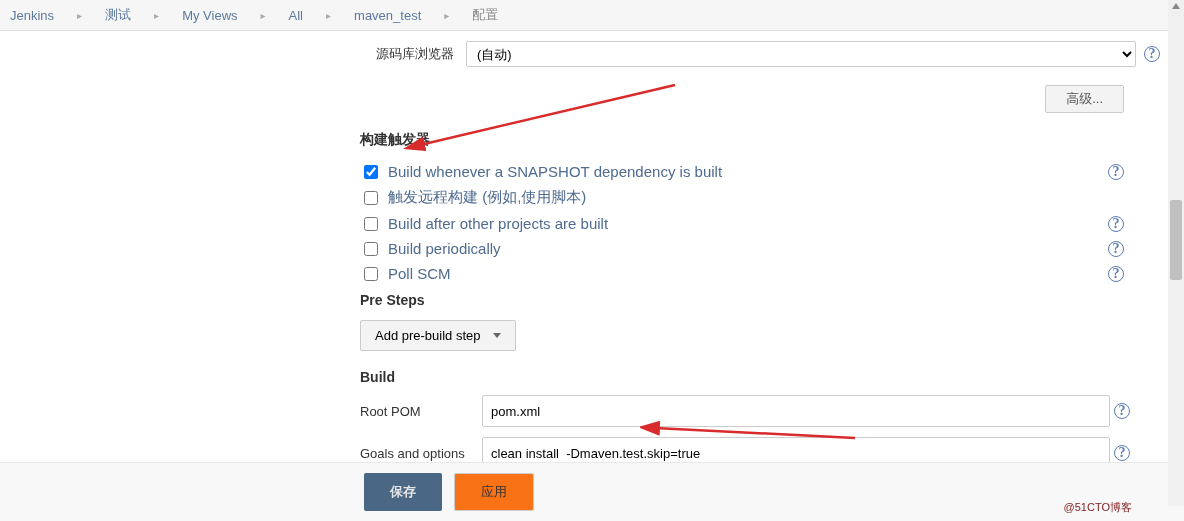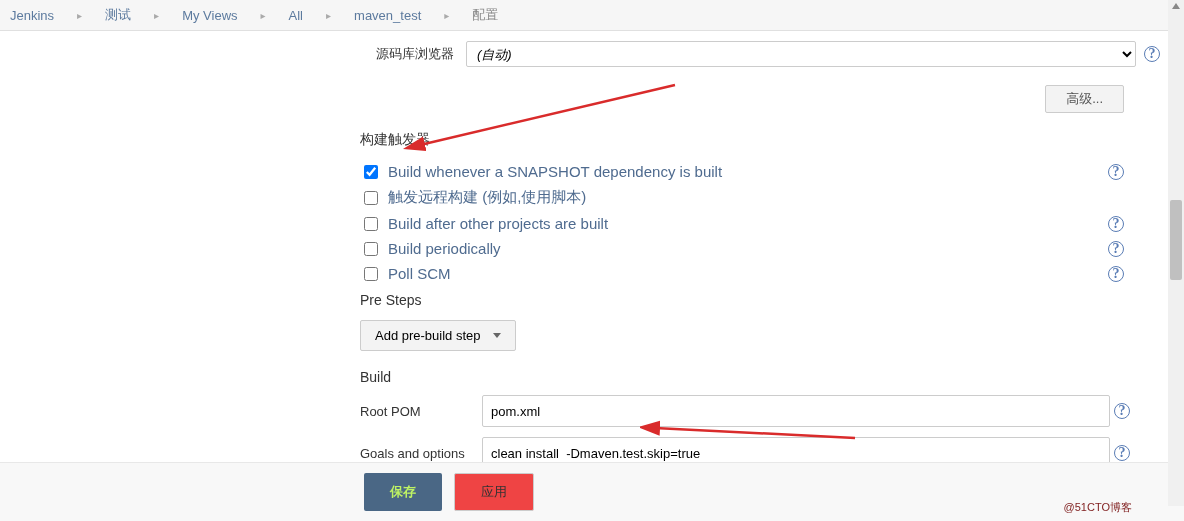--- a/index.html
+++ b/index.html
@@ -9,46 +9,46 @@
 .breadcrumb a { color: #5c7a9e; text-decoration: none; cursor: pointer; }
 .breadcrumb .sep { color: #aaa; font-size: 10px; }
 .breadcrumb .current { color: #888; }
 
 .main { padding: 10px 20px 0 20px; position: relative; }
 
 .row { display: flex; align-items: center; margin-bottom: 8px; gap: 12px; }
 .label-col { width: 120px; text-align: right; color: #333; font-size: 13px; }
 .input-col { flex: 1; display: flex; align-items: center; gap: 8px; }
 
-select.full { width: 670px; height: 26px; border: 1px solid #ccc; border-radius: 2px; font-size: 13px; padding: 2px 6px; background: #fff; font-style: italic; }
+select.full { width: 670px; height: 26px; border: 1px solid #ccc; border-radius: 2px; font-size: 13px; padding: 2px 6px; background: #fff; }
 input[type=text].full { width: 628px; height: 32px; border: 1px solid #ccc; border-radius: 2px; font-size: 13px; padding: 2px 8px; }
 
 .help { color: #5a7db5; font-weight: bold; font-size: 14px; cursor: pointer; width: 16px; height: 16px; border: 1.5px solid #5a7db5; border-radius: 50%; display: inline-flex; align-items: center; justify-content: center; font-family: Georgia, serif; }
 
 .btn-adv-row { display: flex; justify-content: flex-end; margin: 18px 36px 18px 0; }
 .btn-adv { background: #f3f3f3; border: 1px solid #ccc; border-radius: 2px; padding: 4px 20px; font-size: 13px; cursor: pointer; color: #555; }
 
-.section-title { font-weight: normal; font-size: 14px; margin: 8px 0 10px 0; color: #333; }
+.section-title { font-weight: bold; font-size: 14px; margin: 8px 0 10px 0; color: #333; }
 
 .trigger-list { margin-left: 4px; }
 .trigger-row { display: flex; align-items: center; justify-content: space-between; padding: 4px 0; }
 .trigger-left { display: flex; align-items: center; gap: 10px; }
 .trigger-left label { color: #4f6b8f; font-size: 15px; cursor: pointer; }
 .trigger-right { margin-right: 36px; }
 input[type=checkbox] { width: 14px; height: 14px; cursor: pointer; }
 
 .add-step { display: inline-flex; align-items: center; gap: 12px; background: #f3f3f3; border: 1px solid #ccc; border-radius: 2px; padding: 7px 14px; font-size: 13px; color: #000000; cursor: pointer; margin: 2px 0 10px 0; }
 .caret-down { width: 0; height: 0; border-left: 4px solid transparent; border-right: 4px solid transparent; border-top: 5px solid #666; }
 
 .build-row { display: flex; align-items: center; gap: 4px; margin-bottom: 10px; }
 .build-label { width: 118px; color: #333; font-size: 13px; }
 
 .bottom-bar { position: absolute; bottom: 0; left: 0; right: 0; background: #f8f8f8; border-top: 1px solid #e8e8e8; padding: 10px 20px 10px 364px; display: flex; gap: 12px; }
-.btn-primary { background: #4a6785; color: #bef264; border: none; padding: 9px 26px; font-size: 13px; cursor: pointer; border-radius: 2px; font-weight: bold; }
-.btn-secondary { background: #ef4444; color: #333; border: 1px solid #ccc; padding: 9px 26px; font-size: 13px; cursor: pointer; border-radius: 2px; }
+.btn-primary { background: #4a6785; color: #e5e5e5; border: none; padding: 9px 26px; font-size: 13px; cursor: pointer; border-radius: 2px; font-weight: bold; }
+.btn-secondary { background: #f97316; color: #333; border: 1px solid #ccc; padding: 9px 26px; font-size: 13px; cursor: pointer; border-radius: 2px; }
 
 .config-body { margin-left: 340px; width: 800px; }
 
 .scrollbar-right { position: absolute; right: 0; top: 0; width: 16px; height: 506px; background: #f0f0f0; }
 .scrollbar-right .thumb { position: absolute; left: 2px; width: 12px; background: #c0c0c0; border-radius: 2px; }
 .scrollbar-right .arrow-up { position: absolute; top: 3px; left: 4px; width: 0; height: 0; border-left: 4px solid transparent; border-right: 4px solid transparent; border-bottom: 6px solid #888; }
 
 .watermark { position: absolute; right: 52px; bottom: 6px; color: #7f1d1d; font-size: 11px; pointer-events: none; }
 
 .arrow-svg { position: absolute; pointer-events: none; }

